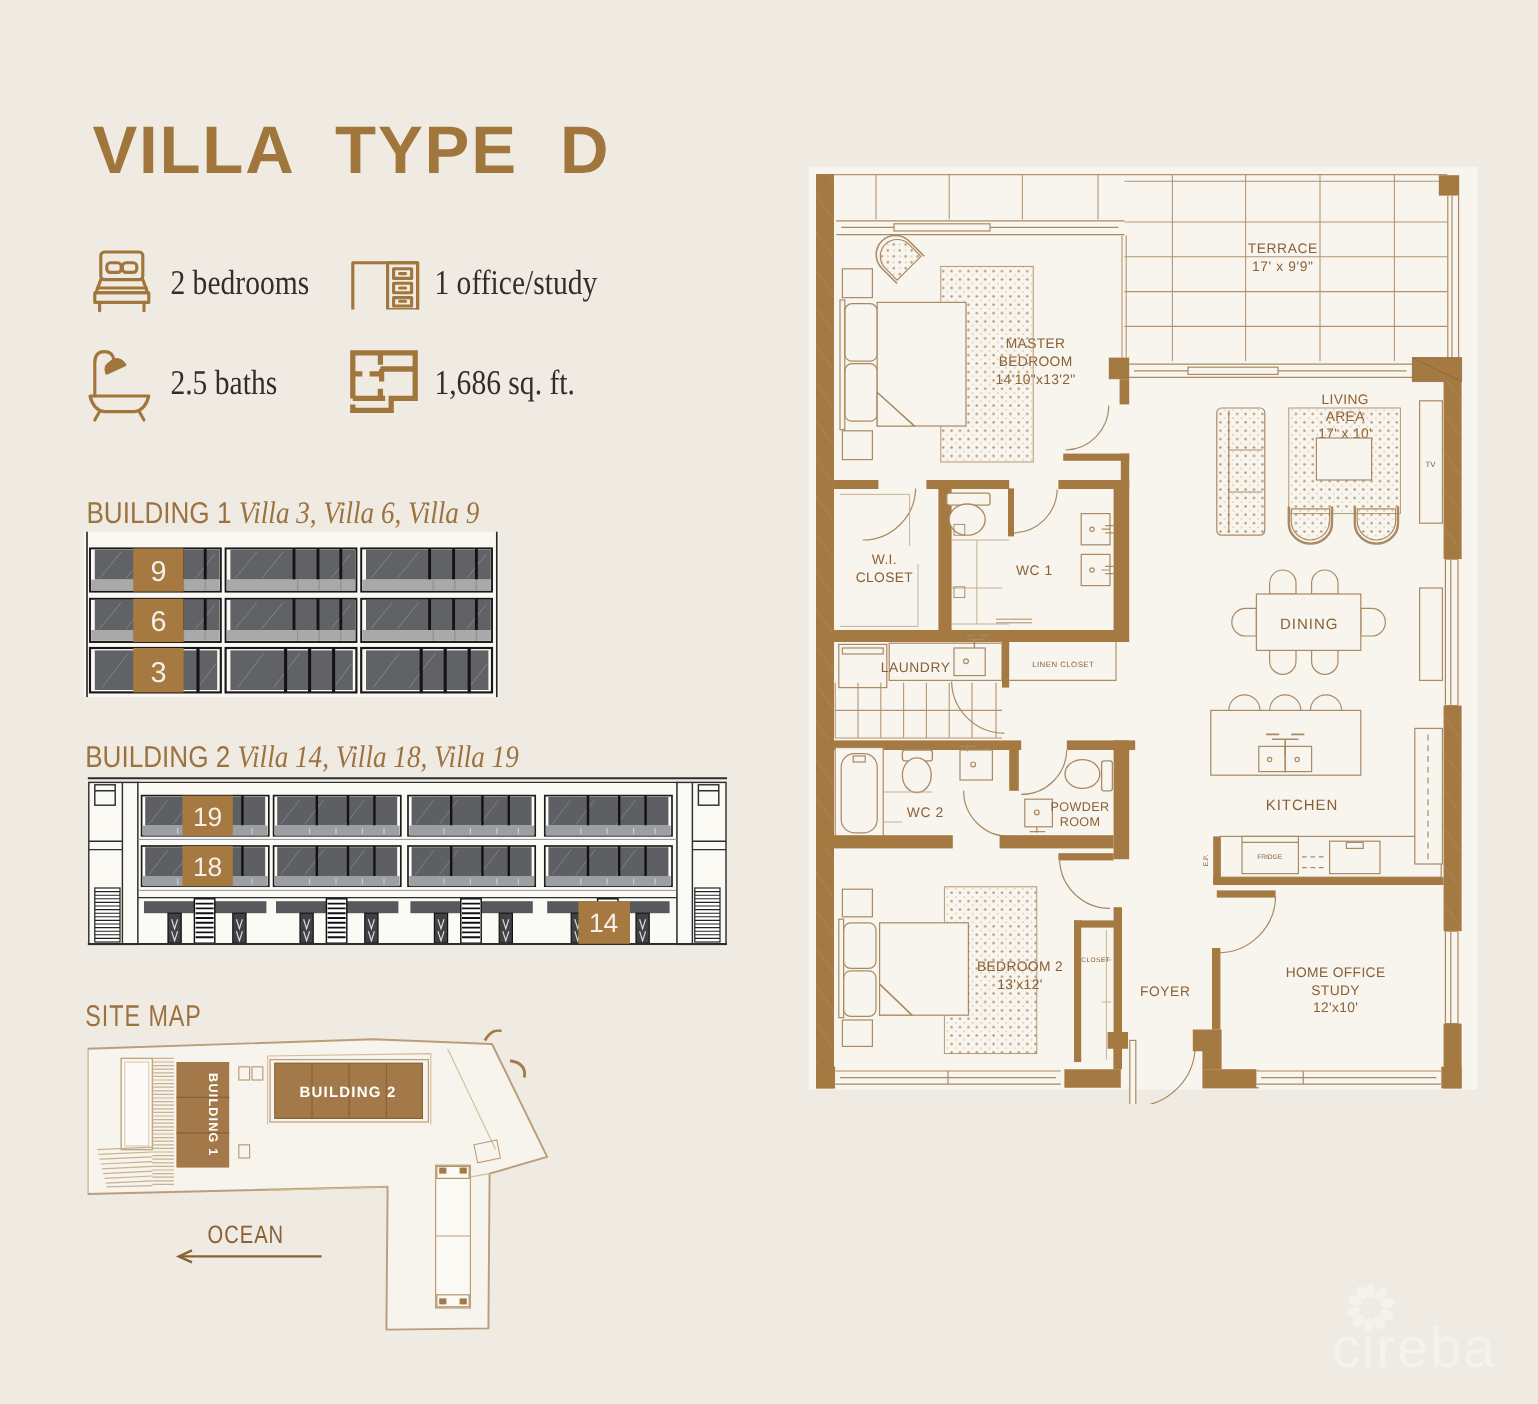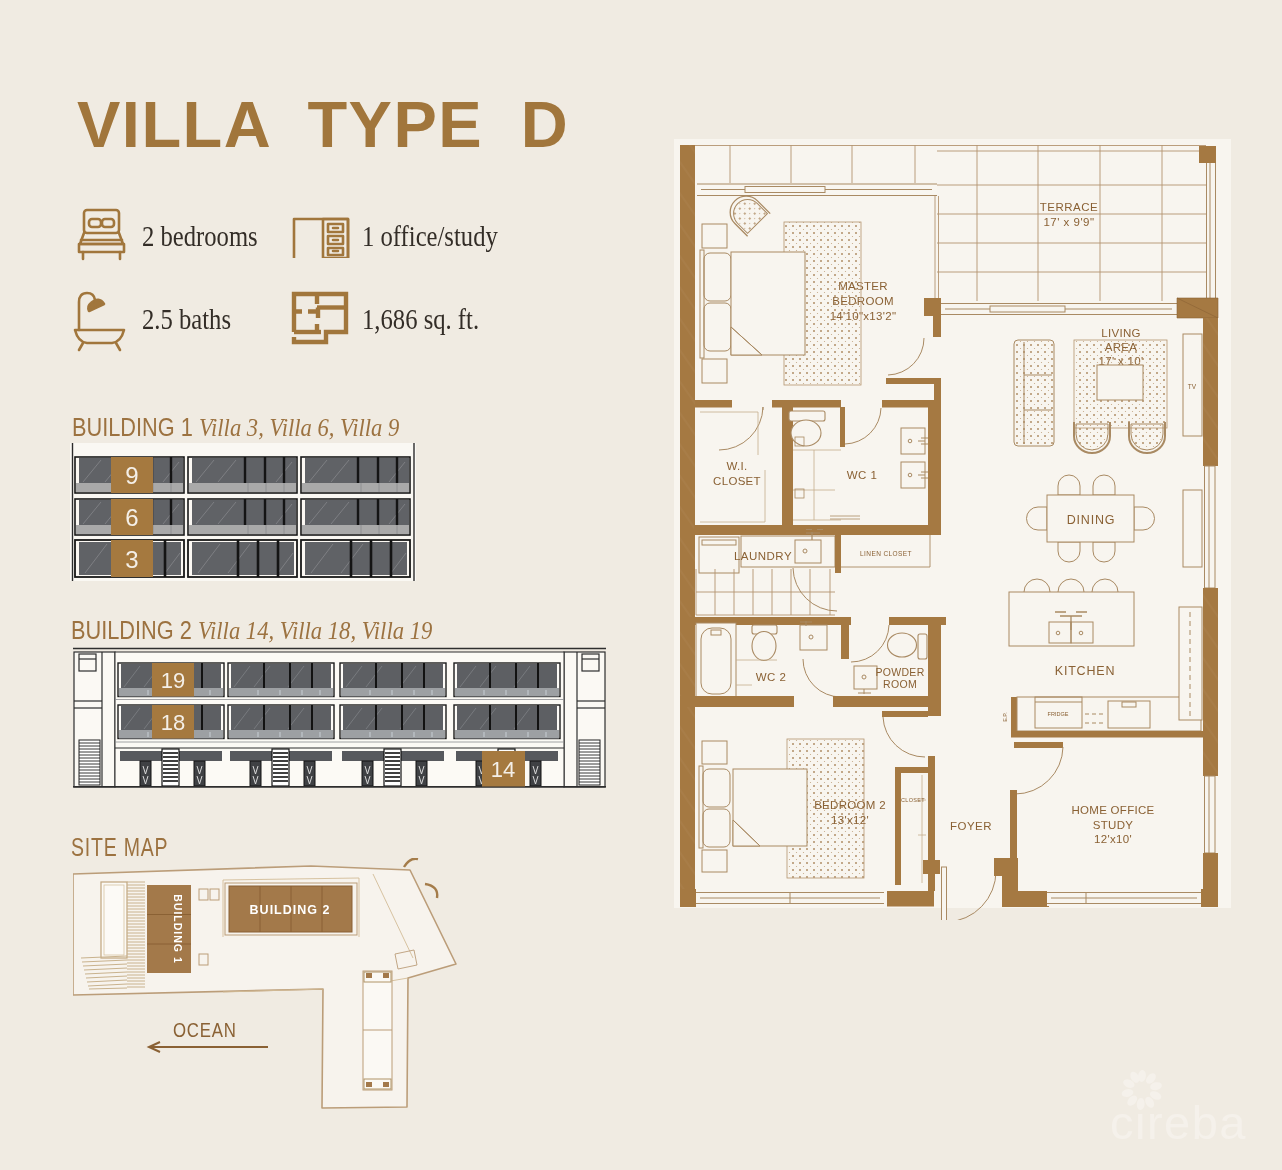--- a/index.html
+++ b/index.html
@@ -1,18 +1,18 @@
 <!DOCTYPE html>
 <html><head>
 <meta charset="utf-8">
 <style>
   html,body{margin:0;padding:0;}
   body{width:1282px;height:1170px;position:relative;background:#f0ebe2;font-family:"Liberation Sans",sans-serif;overflow:hidden;}
   .abs{position:absolute;}
-  .title{left:77px;top:92px;font-size:65px;line-height:65px;font-weight:700;color:#a1763c;letter-spacing:1.5px;word-spacing:18px;font-family:"Liberation Sans",sans-serif;}
+  .title{left:77px;top:92px;font-size:56px;line-height:65px;font-weight:700;color:#a1763c;letter-spacing:1.5px;word-spacing:18px;font-family:"Liberation Sans",sans-serif;}
   .feat{font-family:"Liberation Serif",serif;font-size:29px;color:#332d27;transform:scaleX(0.85);transform-origin:0 0;white-space:nowrap;}
   .bhead{font-size:25px;color:#9c7240;letter-spacing:0px;transform:scaleX(0.87);transform-origin:0 0;white-space:nowrap;}
   .bhead .it{font-family:"Liberation Serif",serif;font-style:italic;font-size:26px;}
   .smap{font-size:25px;color:#9c7240;letter-spacing:1px;transform:scaleX(0.78);transform-origin:0 0;}
   .ocean{font-size:21px;color:#8a6134;letter-spacing:1px;transform:scaleX(0.8);transform-origin:0 0;}
 </style>
 </head>
 <body>
 
 <div class="abs title">VILLA TYPE D</div>

